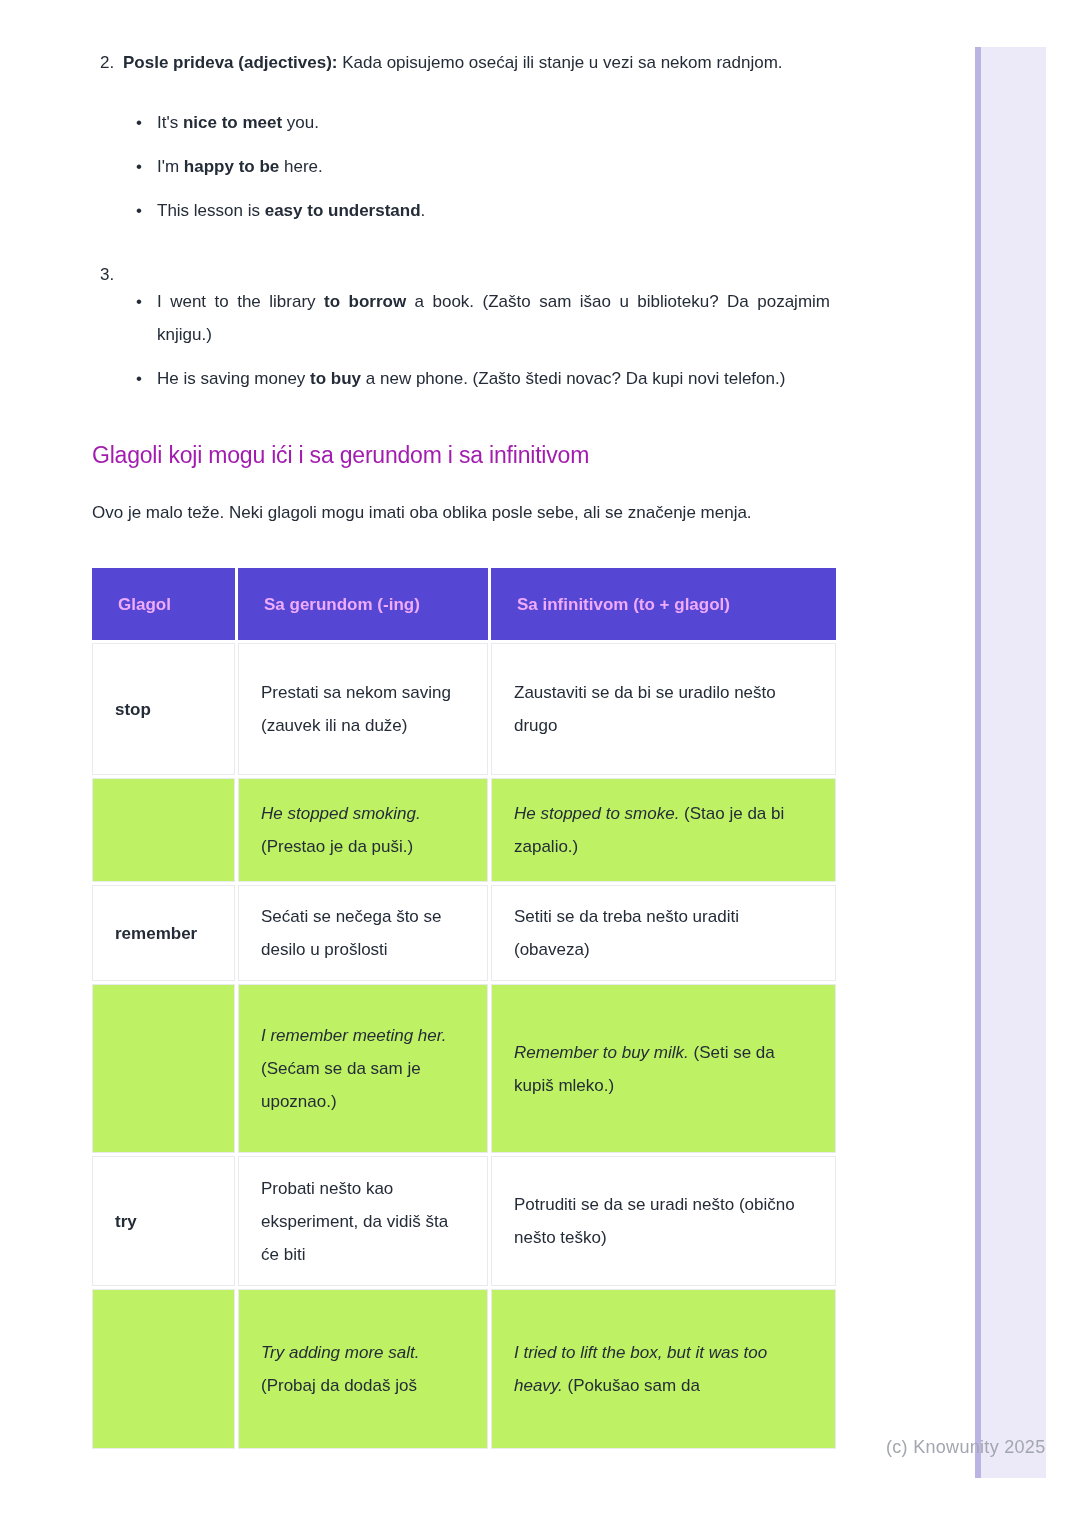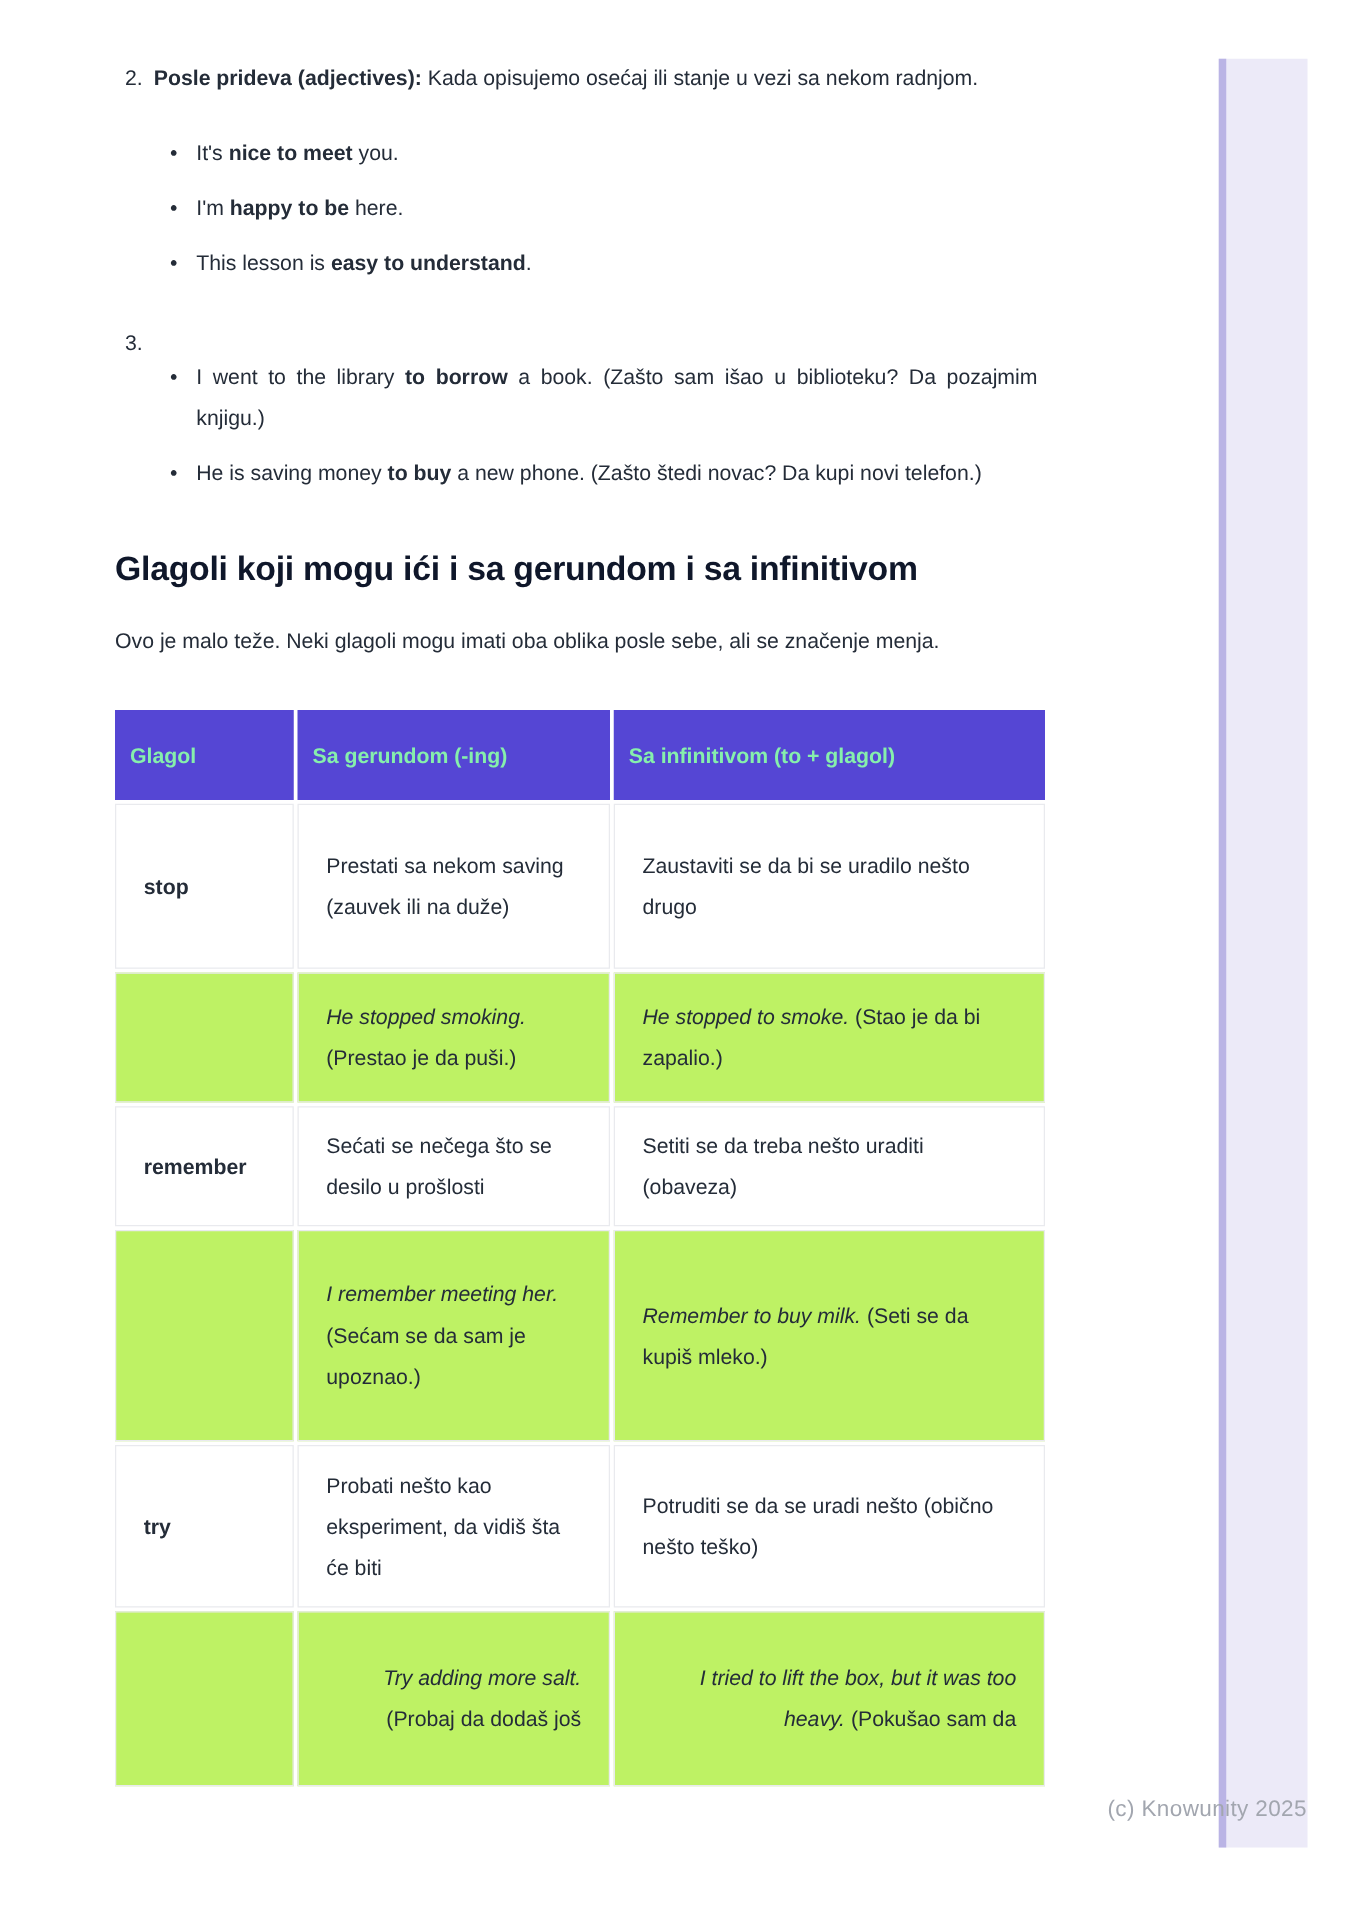--- a/index.html
+++ b/index.html
@@ -35,62 +35,62 @@
   b, strong { font-weight: 700; }
   
   .bullets { list-style: none; margin: 27px 0 0 13px; padding: 0; }
   .bullets li { display: flex; margin-bottom: 11px; }
   .dot { flex: none; width: 21px; color: #242c38; }
   .bullets p { margin: 0; text-align: justify; flex: 1; }
   .item-3 { margin-top: 20px; }
   
   .section-heading {
     margin: 31px 0 0 0;
-    font-size: 27px;
+    font-size: 23px;
     line-height: 36px;
-    font-weight: 700;
-    color: #0f172a;
+    font-weight: 400;
+    color: #a21caf;
     letter-spacing: -0.2px;
   }
   .intro { margin-top: 23px; }
   
   table.verbs {
     border-collapse: separate;
     border-spacing: 3px;
     margin: 36px 0 0 -3px;
     width: 744px;
     table-layout: fixed;
   }
   table.verbs th {
     background: #5546d4;
-    color: #86efac;
+    color: #f0abfc;
     font-weight: 700;
     font-size: 17px;
     text-align: left;
     vertical-align: middle;
-    padding: 0 12px;
+    padding: 0 26px;
     height: 72px;
   }
   table.verbs td {
     border: 1px solid #e9eaee;
     background: #ffffff;
     padding: 14px 22px;
     vertical-align: middle;
     font-size: 17px;
     line-height: 33px;
   }
   tr.ex td { background: #bef264; }
   td.verb { font-weight: 700; margin-left: 44px; }
   td em { font-style: italic; }
   tr.h0 { height: 132px; }
   tr.h1 { height: 104px; }
   tr.h2 { height: 96px; }
   tr.h3 { height: 169px; }
   tr.h4 { height: 130px; }
-  tr.h5 { height: 140px; text-align: right; }
+  tr.h5 { height: 160px; }
   
   .side-strip {
     position: absolute;
     left: 975px;
     top: 47px;
     width: 71px;
     height: 1431px;
     background: #eceaf8;
     border-left: 6px solid #bab4e5;
     z-index: 1;

